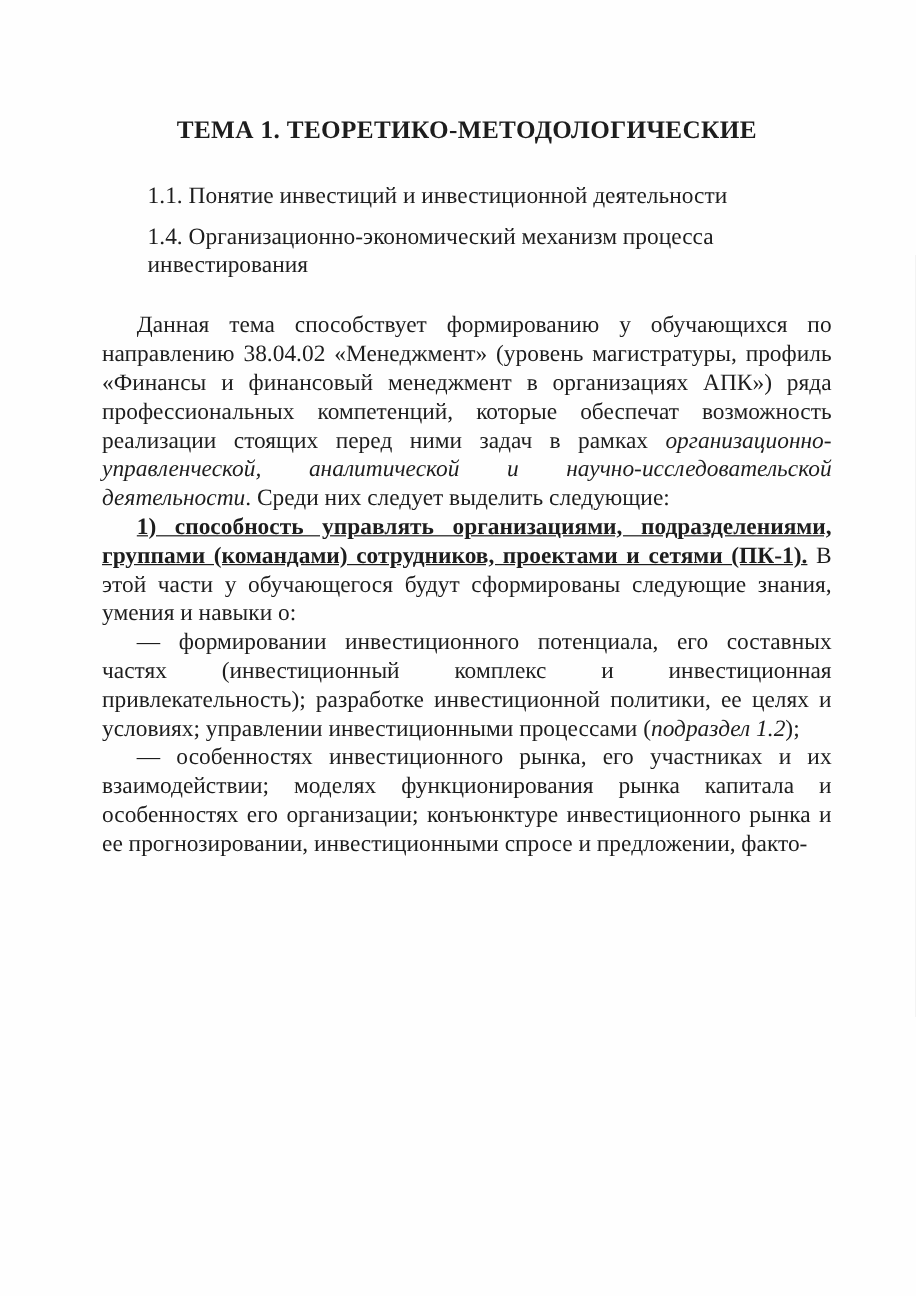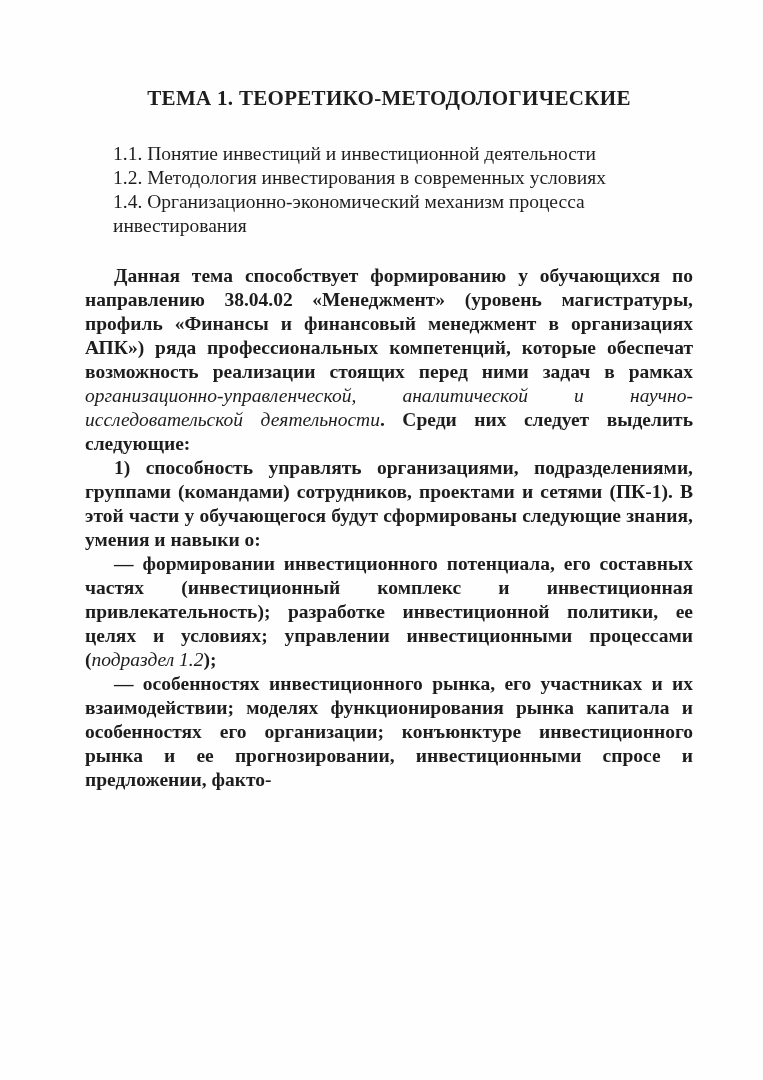--- a/index.html
+++ b/index.html
@@ -13,66 +13,65 @@
     height: 1080px;
     margin: 0 auto;
     background: #fefefe;
     overflow: hidden;
     font-family: "Liberation Serif", "DejaVu Serif", serif;
     color: #1d1d1d;
   }
   .content {
     position: absolute;
     left: 85px;
-    top: 84px;
+    top: 94px;
     width: 608px;
   }
   .title {
     margin: 0;
     font-size: 21px;
     font-weight: bold;
     text-align: center;
     line-height: 29px;
     letter-spacing: 0.3px;
   }
   .title-line { display: block; }
   .toc {
     margin-top: 29px;
     padding-left: 28px;
     font-size: 19.5px;
     line-height: 24px;
   }
-  .toc-item { margin: 0; }
+  .toc-item { margin: 10px; }
   .body-text {
     margin-top: 26px;
     font-size: 19.5px;
     line-height: 24px;
     text-align: justify;
   }
   .par {
     margin: 0;
     text-indent: 29px;
   }
-  .run-bold   { font-weight: bold; }
+  .run-bold   { font-weight: bold; text-decoration: underline; }
   .run-italic { font-style: italic; }
-  .run-normal { font-weight: bold; font-style: normal; }
+  .run-normal { font-weight: normal; font-style: normal; }
 </style>
 </head>
 <body>
 
 <div class="page">
   <div class="content">
 
     <h1 class="title">
       <span class="title-line">ТЕМА 1. ТЕОРЕТИКО-МЕТОДОЛОГИЧЕСКИЕ</span>
     </h1>
 
     <div class="toc">
       <p class="toc-item">1.1. Понятие инвестиций и инвестиционной деятельности</p>
-      <p class="toc-item">1.2. Методология инвестирования в современных условиях</p>
       <p class="toc-item">1.4. Организационно-экономический механизм процесса инвестирования</p>
     </div>
 
     <div class="body-text">
       <p class="par"><span class="run-normal">Данная тема способствует формированию у обучающихся по направлению 38.04.02 «Менеджмент» (уровень магистратуры, профиль «Финансы и финансовый менеджмент в организациях АПК») ряда профессиональных компетенций, которые обеспечат возможность реализации стоящих перед ними задач в рамках </span><span class="run-italic">организационно-управленческой, аналитической и научно-исследовательской деятельности</span><span class="run-normal">. Среди них следует выделить следующие:</span></p>
       <p class="par"><span class="run-bold">1) способность управлять организациями, подразделениями, группами (командами) сотрудников, проектами и сетями (ПК-1).</span><span class="run-normal"> В этой части у обучающегося будут сформированы следующие знания, умения и навыки о:</span></p>
       <p class="par"><span class="run-normal">— формировании инвестиционного потенциала, его составных частях (инвестиционный комплекс и инвестиционная привлекательность); разработке инвестиционной политики, ее целях и условиях; управлении инвестиционными процессами (</span><span class="run-italic">подраздел 1.2</span><span class="run-normal">);</span></p>
       <p class="par"><span class="run-normal">— особенностях инвестиционного рынка, его участниках и их взаимодействии; моделях функционирования рынка капитала и особенностях его организации; конъюнктуре инвестиционного рынка и ее прогнозировании, инвестиционными спросе и предложении, факто-</span></p>
     </div>
 

